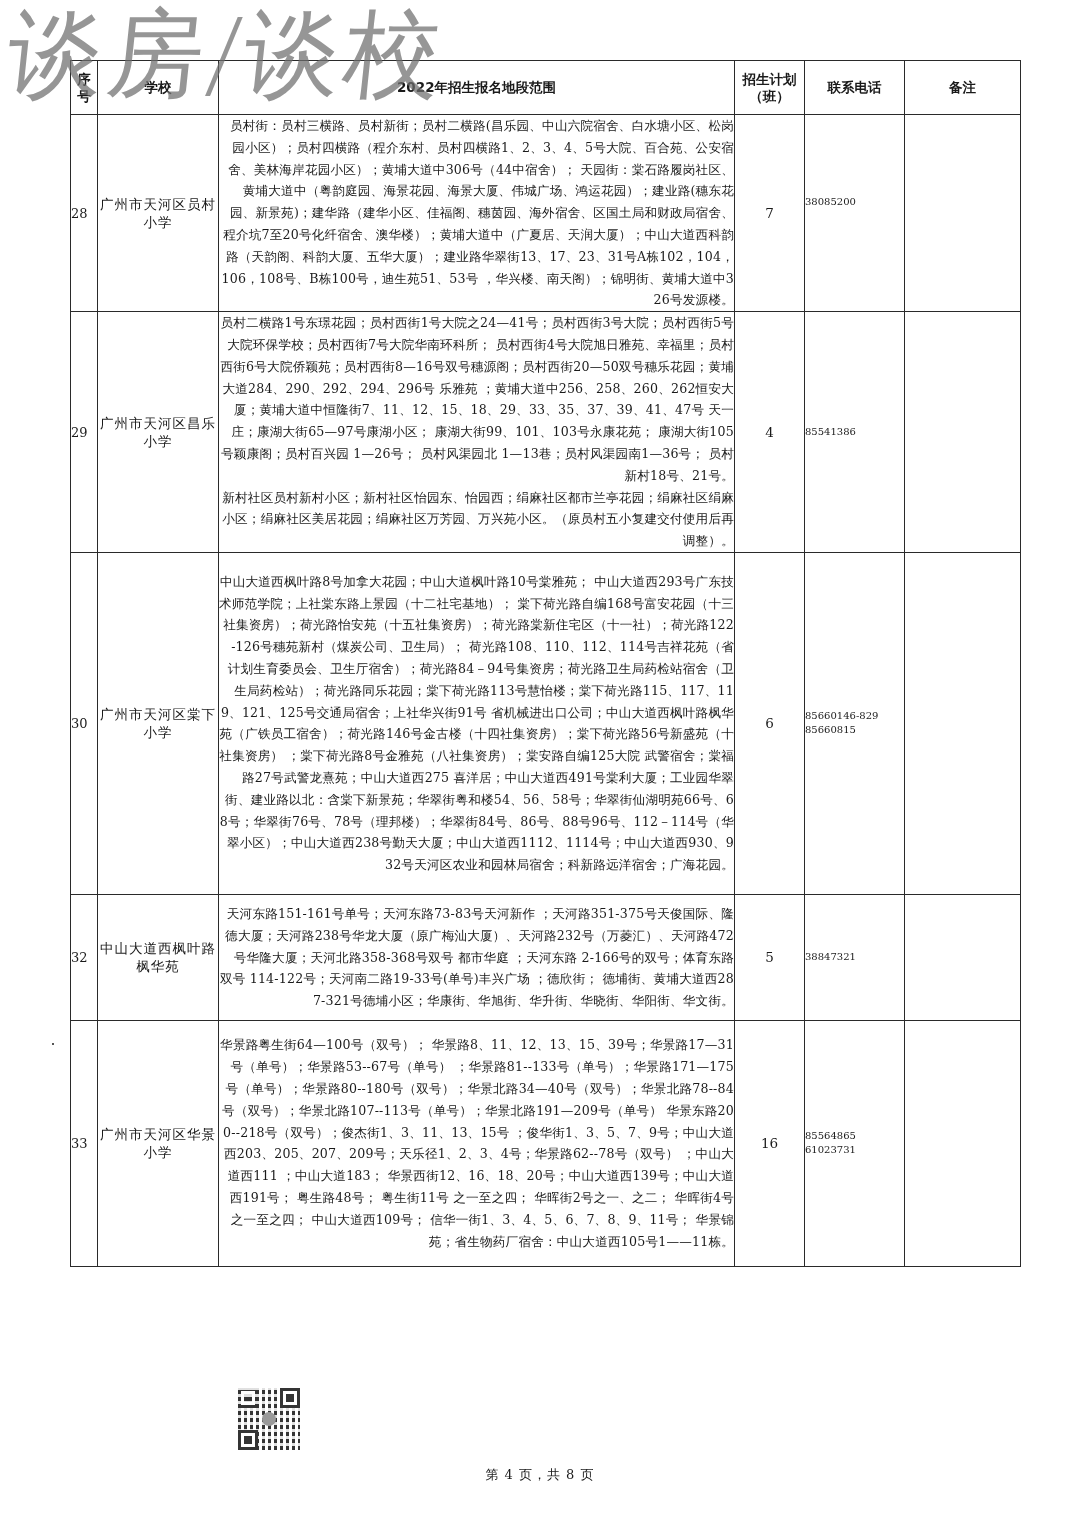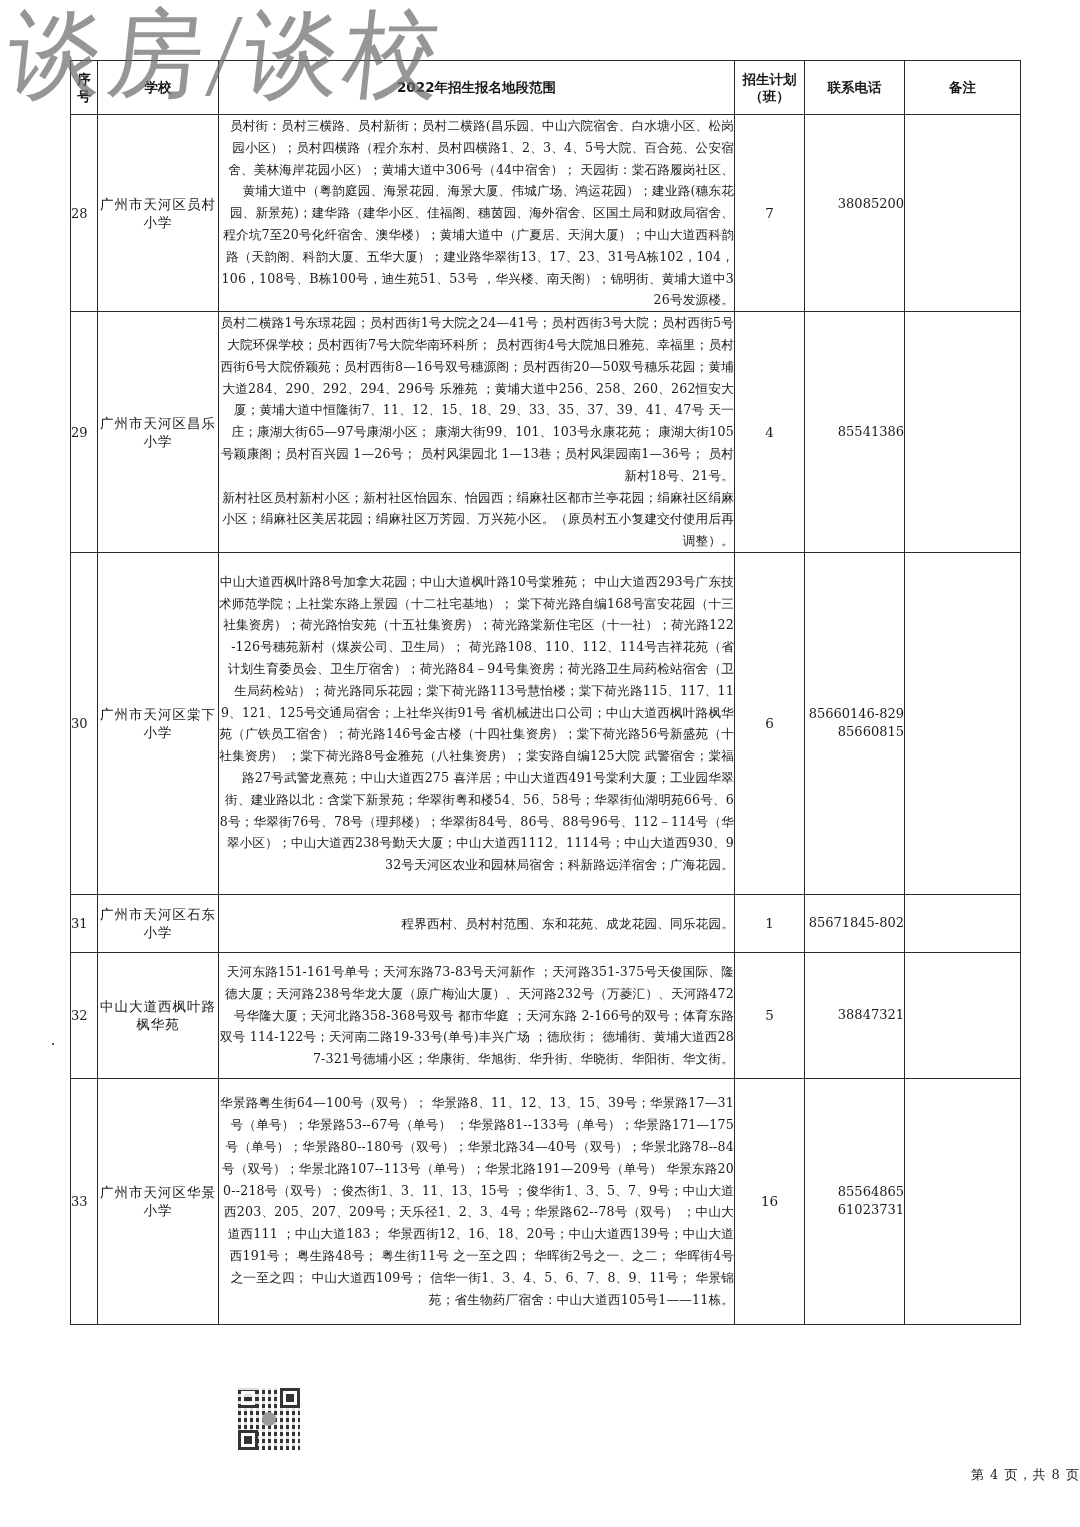--- a/index.html
+++ b/index.html
@@ -28,21 +28,21 @@
     height: 53px; text-align: center; line-height: 1.25;
   }
   .th-seq { font-size: 12px; line-height: 1.1; }
   td.seq { text-align: left; font-size: 13px; }
   td.school { text-align: center; font-size: 13.5px; line-height: 1.35; padding: 0 4px; letter-spacing: 1px; }
   td.range {
     text-align: right; font-size: 12.6px; line-height: 21.8px; padding: 2px 4px;
     letter-spacing: 0.2px; word-break: break-all;
   }
   td.plan { text-align: center; font-size: 13.5px; }
-  td.phone { text-align: right; font-size: 13px; line-height: 1.45; margin-left: 20px; }
+  td.phone { text-align: left; font-size: 10px; line-height: 1.45; margin-left: 20px; }
   td.note { }
   .qr {
     position: absolute; left: 238px; top: 1388px; width: 62px; height: 62px;
     background:
       repeating-linear-gradient(90deg, #111 0 3px, #fff 3px 6px),
       #fff;
     opacity: 0.85;
   }
   .qr::before, .qr::after, .qr .finder {
     content: ""; position: absolute; width: 14px; height: 14px;
@@ -54,21 +54,21 @@
   .qr .mask {
     position: absolute; inset: 0;
     background: repeating-linear-gradient(0deg, transparent 0 4px, rgba(255,255,255,0.85) 4px 7px);
   }
   .qr .logo {
     position: absolute; left: 24px; top: 24px; width: 14px; height: 14px;
     background: #888; border-radius: 50%;
   }
   .page-footer {
     position: absolute; left: 0; width: 1080px; top: 1466px;
-    text-align: right; font-size: 13px; letter-spacing: 1px;
+    text-align: center; font-size: 13px; letter-spacing: 1px;
   }
   .stray-dot { position: absolute; left: 52px; top: 1043px; width: 2px; height: 2px; background: #555; }
 </style>
 </head>
 <body>
 
 <div class="watermark">谈房/谈校</div>
 
 <table class="roster">
   <colgroup>
@@ -117,30 +117,20 @@
       <td class="seq">30</td>
       <td class="school">广州市天河区棠下小学</td>
       <td class="range">中山大道西枫叶路8号加拿大花园；中山大道枫叶路10号棠雅苑； 中山大道西293号广东技术师范学院；上社棠东路上景园（十二社宅基地）； 棠下荷光路自编168号富安花园（十三社集资房）；荷光路怡安苑（十五社集资房）；荷光路棠新住宅区（十一社）；荷光路122-126号穗苑新村（煤炭公司、卫生局）； 荷光路108、110、112、114号吉祥花苑（省计划生育委员会、卫生厅宿舍）；荷光路84－94号集资房；荷光路卫生局药检站宿舍（卫生局药检站）；荷光路同乐花园；棠下荷光路113号慧怡楼；棠下荷光路115、117、119、121、125号交通局宿舍；上社华兴街91号 省机械进出口公司；中山大道西枫叶路枫华苑（广铁员工宿舍）；荷光路146号金古楼（十四社集资房）；棠下荷光路56号新盛苑（十社集资房） ；棠下荷光路8号金雅苑（八社集资房）；棠安路自编125大院 武警宿舍；棠福路27号武警龙熹苑；中山大道西275 喜洋居；中山大道西491号棠利大厦；工业园华翠街、建业路以北：含棠下新景苑；华翠街粤和楼54、56、58号；华翠街仙湖明苑66号、68号；华翠街76号、78号（理邦楼）；华翠街84号、86号、88号96号、112－114号（华翠小区）；中山大道西238号勤天大厦；中山大道西1112、1114号；中山大道西930、932号天河区农业和园林局宿舍；科新路远洋宿舍；广海花园。</td>
       <td class="plan">6</td>
       <td class="phone">
         <div>85660146-829</div>
         <div>85660815</div>
       </td>
       <td class="note"></td>
     </tr>
-    <tr style="height:58px">
-      <td class="seq">31</td>
-      <td class="school">广州市天河区石东小学</td>
-      <td class="range">程界西村、员村村范围、东和花苑、成龙花园、同乐花园。</td>
-      <td class="plan">1</td>
-      <td class="phone">
-        <div>85671845-802</div>
-      </td>
-      <td class="note"></td>
-    </tr>
     <tr style="height:126px">
       <td class="seq">32</td>
       <td class="school">中山大道西枫叶路枫华苑</td>
       <td class="range">天河东路151-161号单号；天河东路73-83号天河新作 ；天河路351-375号天俊国际、隆德大厦；天河路238号华龙大厦（原广梅汕大厦）、天河路232号（万菱汇）、天河路472号华隆大厦；天河北路358-368号双号 都市华庭 ；天河东路 2-166号的双号；体育东路 双号 114-122号；天河南二路19-33号(单号)丰兴广场 ；德欣街； 德埔街、黄埔大道西287-321号德埔小区；华康街、华旭街、华升街、华晓街、华阳街、华文街。</td>
       <td class="plan">5</td>
       <td class="phone">
         <div>38847321</div>
       </td>
       <td class="note"></td>
     </tr>

